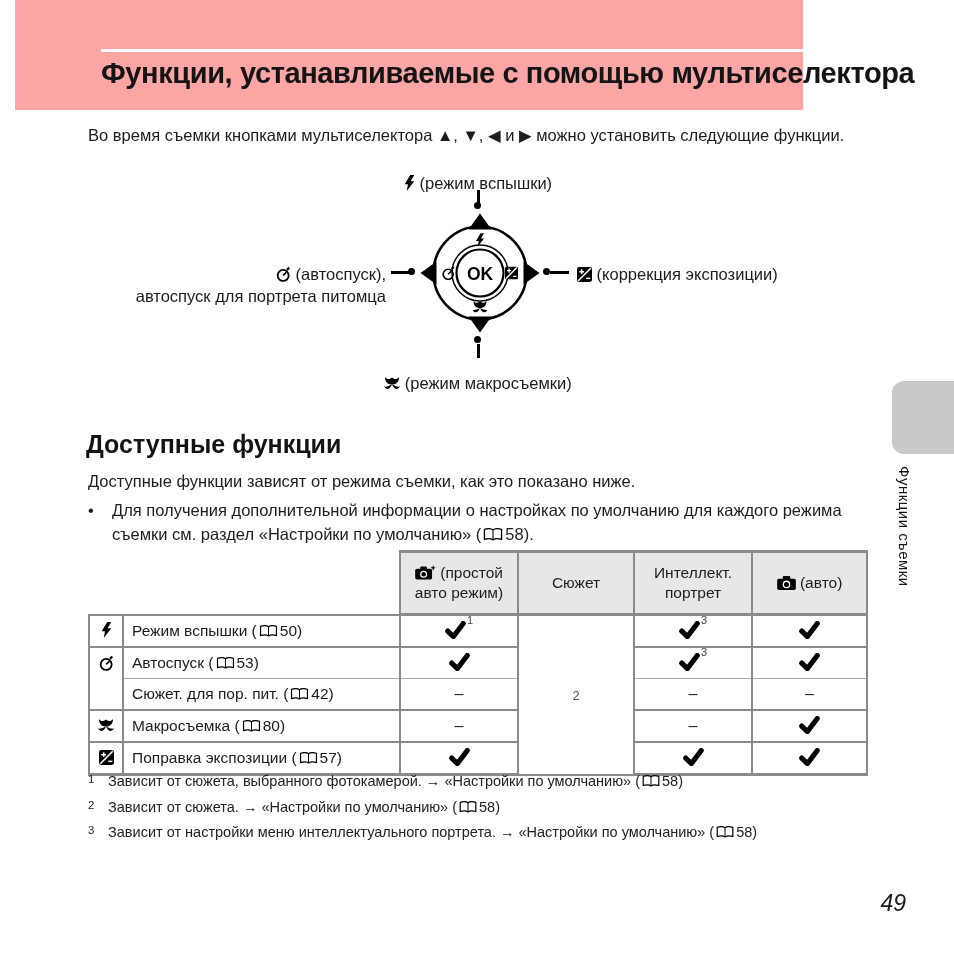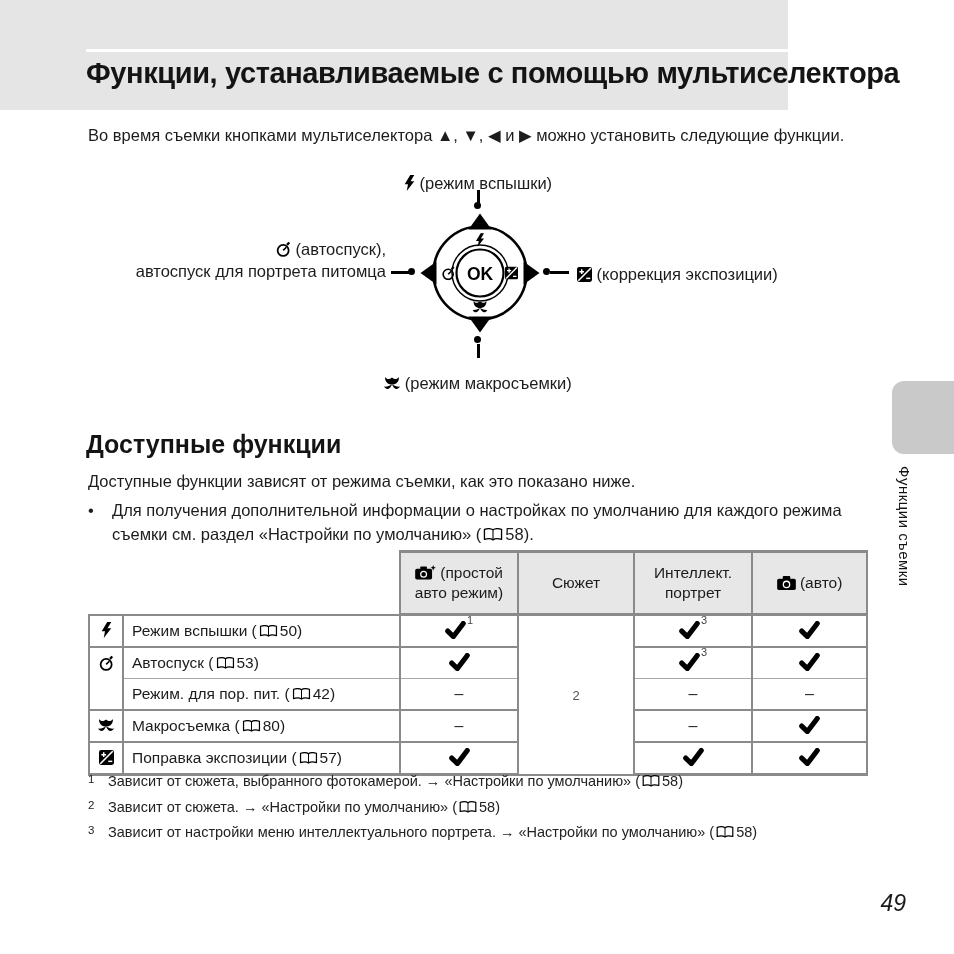--- a/index.html
+++ b/index.html
@@ -2,21 +2,21 @@
 <html><head>
 <meta charset="utf-8">
 <style>
   html,body{margin:0;padding:0;}
   body{
     width:954px;height:954px;position:relative;background:#fff;
     font-family:"Liberation Sans",sans-serif;color:#1c1c1c;overflow:hidden;
   }
   .abs{position:absolute;}
   
-  .header-band{position:absolute;left:0;top:0;width:788px;height:110px;background:#e5e5e5;}
+  .header-band{position:absolute;left:15px;top:0;width:788px;height:110px;background:#fca5a5;}
   .header-rule{position:absolute;left:86px;top:49px;width:782px;height:3px;background:#ffffff;}
   .page-title{position:absolute;left:86px;top:57px;width:800px;margin:0;
     font-size:29px;font-weight:bold;color:#141414;letter-spacing:-0.4px;white-space:nowrap;}
   
   .intro{left:88px;top:125px;width:784px;font-size:16.5px;line-height:1.3;margin:0;}
   .h2{left:86px;top:430px;margin:0;font-size:25px;font-weight:bold;color:#141414;}
   .para{left:88px;top:472px;width:784px;margin:0;font-size:16.5px;}
   .bullet-item{left:88px;top:498px;width:786px;display:flex;font-size:16.5px;line-height:24px;}
   .bullet-dot{width:24px;flex:0 0 24px;}
   
@@ -116,21 +116,21 @@
 
 <div>
 
   <div class="abs dgm-label dgm-center" style="left:328px;top:161px;width:300px;margin-top:11px;">
     <svg class="ic" width="11" height="16">
         <use href="#icon-flash"></use>
       </svg>
     <span>(режим вспышки)</span>
   </div>
 
-  <div class="abs dgm-label dgm-right-align" style="left:104px;top:238px;width:282px;white-space:nowrap;">
+  <div class="abs dgm-label dgm-right-align" style="left:104px;top:263px;width:282px;white-space:nowrap;">
     <div>
       <svg class="ic" width="15" height="16">
           <use href="#icon-timer"></use>
         </svg>
       <span>(автоспуск),</span>
     </div>
     <div>автоспуск для портрета питомца</div>
   </div>
 
   <div class="abs dgm-label" style="left:577px;top:263px;">
@@ -266,21 +266,21 @@
           </svg><sup class="csup">3</sup>
     </td>
     <td class="datac thinB">
       <svg class="ic" width="21" height="18">
             <use href="#icon-check"></use>
           </svg>
     </td>
   </tr>
   <tr>
     <td class="labelc thinT">
-      <span>Режим. для пор. пит. (</span><svg class="ic-book" width="19" height="13">
+      <span>Сюжет. для пор. пит. (</span><svg class="ic-book" width="19" height="13">
             <use href="#icon-book"></use>
           </svg><span>42)</span>
     </td>
     <td class="datac thinT"><span class="dashv">–</span></td>
     <td class="datac thinT"><span class="dashv">–</span></td>
     <td class="datac thinT"><span class="dashv">–</span></td>
   </tr>
   <tr>
     <td class="iconc">
       <svg class="ic" width="16" height="14">

